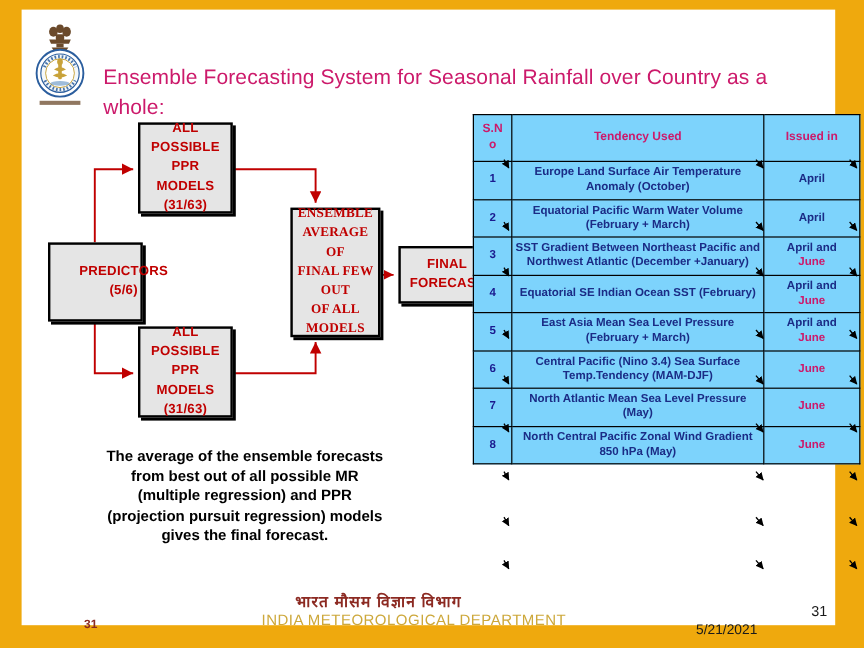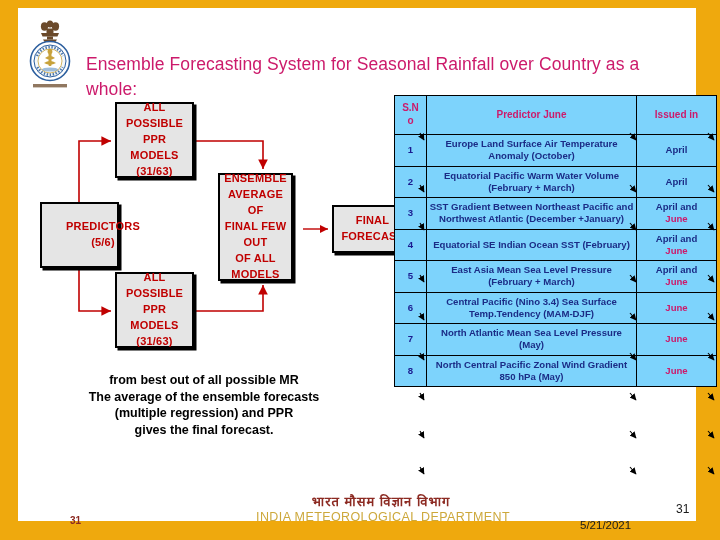--- a/index.html
+++ b/index.html
@@ -63,21 +63,21 @@
     font-weight: bold;
     font-size: 11px;
     line-height: 1.45;
     letter-spacing: 0.2px;
   }
   .flowbox span { display: block; padding: 0 2px; }
 
   #box-ppr-top   { left: 97px;  top: 94px;  width: 79px;  height: 76px; }
   #box-predict   { left: 22px;  top: 194px; width: 79px;  height: 66px; padding-left: 47px; }
   #box-ppr-bot   { left: 97px;  top: 264px; width: 79px;  height: 76px; }
-  #box-ensemble  { left: 200px; top: 165px; width: 75px;  height: 108px; }
+  #box-ensemble  { left: 224px; top: 165px; width: 75px;  height: 108px; font-family: Liberation Serif, serif; }
   #box-final     { left: 314px; top: 197px; width: 81px;  height: 48px; }
 
   #flow-arrows {
     position: absolute;
     left: 0; top: 0;
     width: 400px; height: 360px;
     pointer-events: none;
   }
 
   
@@ -135,33 +135,31 @@
     width: 326px; height: 380px;
     pointer-events: none;
   }
 
   
   #footer-hindi {
     position: absolute;
     left: 228px;
     top: 484px;
     width: 270px;
-    text-align: center;
     color: #8C2A22;
     font-weight: bold;
     font-size: 13px;
     letter-spacing: 1px;
     font-family: "Liberation Sans", sans-serif;
   }
   #footer-english {
     position: absolute;
     left: 200px;
     top: 502px;
     width: 330px;
-    text-align: center;
     color: #CDA83B;
     font-size: 12.5px;
     letter-spacing: 0.4px;
   }
   #footer-pagenum-left {
     position: absolute;
     left: 52px;
     top: 507px;
     color: #8C2A22;
     font-weight: bold;
@@ -276,39 +274,40 @@
     </div>
 
     <div class="flowbox" id="box-final">
       <div>
         <span>FINAL</span>
         <span>FORECAST</span>
       </div>
     </div>
 
     <div id="caption">
+      <div>The average of the ensemble forecasts</div>
       <div>from best out of all possible MR</div>
-      <div>The average of the ensemble forecasts</div>
       <div>(multiple regression) and PPR</div>
+      <div>(projection pursuit regression) models</div>
       <div>gives the final forecast.</div>
     </div>
 
     <table id="predictor-table">
       <colgroup>
         <col class="col-sno">
           <col class="col-pred">
           <col class="col-iss">
       </colgroup>
       <thead>
         <tr>
           <th>
             <span>S.N</span><br>
             <span>o</span>
           </th>
-          <th>Predictor June</th>
+          <th>Tendency Used</th>
           <th>Issued in</th>
         </tr>
       </thead>
       <tbody>
         <tr>
           <td class="sno">1</td>
           <td class="pred">Europe Land Surface Air Temperature Anomaly (October)</td>
           <td class="iss">April</td>
         </tr>
         <tr>

